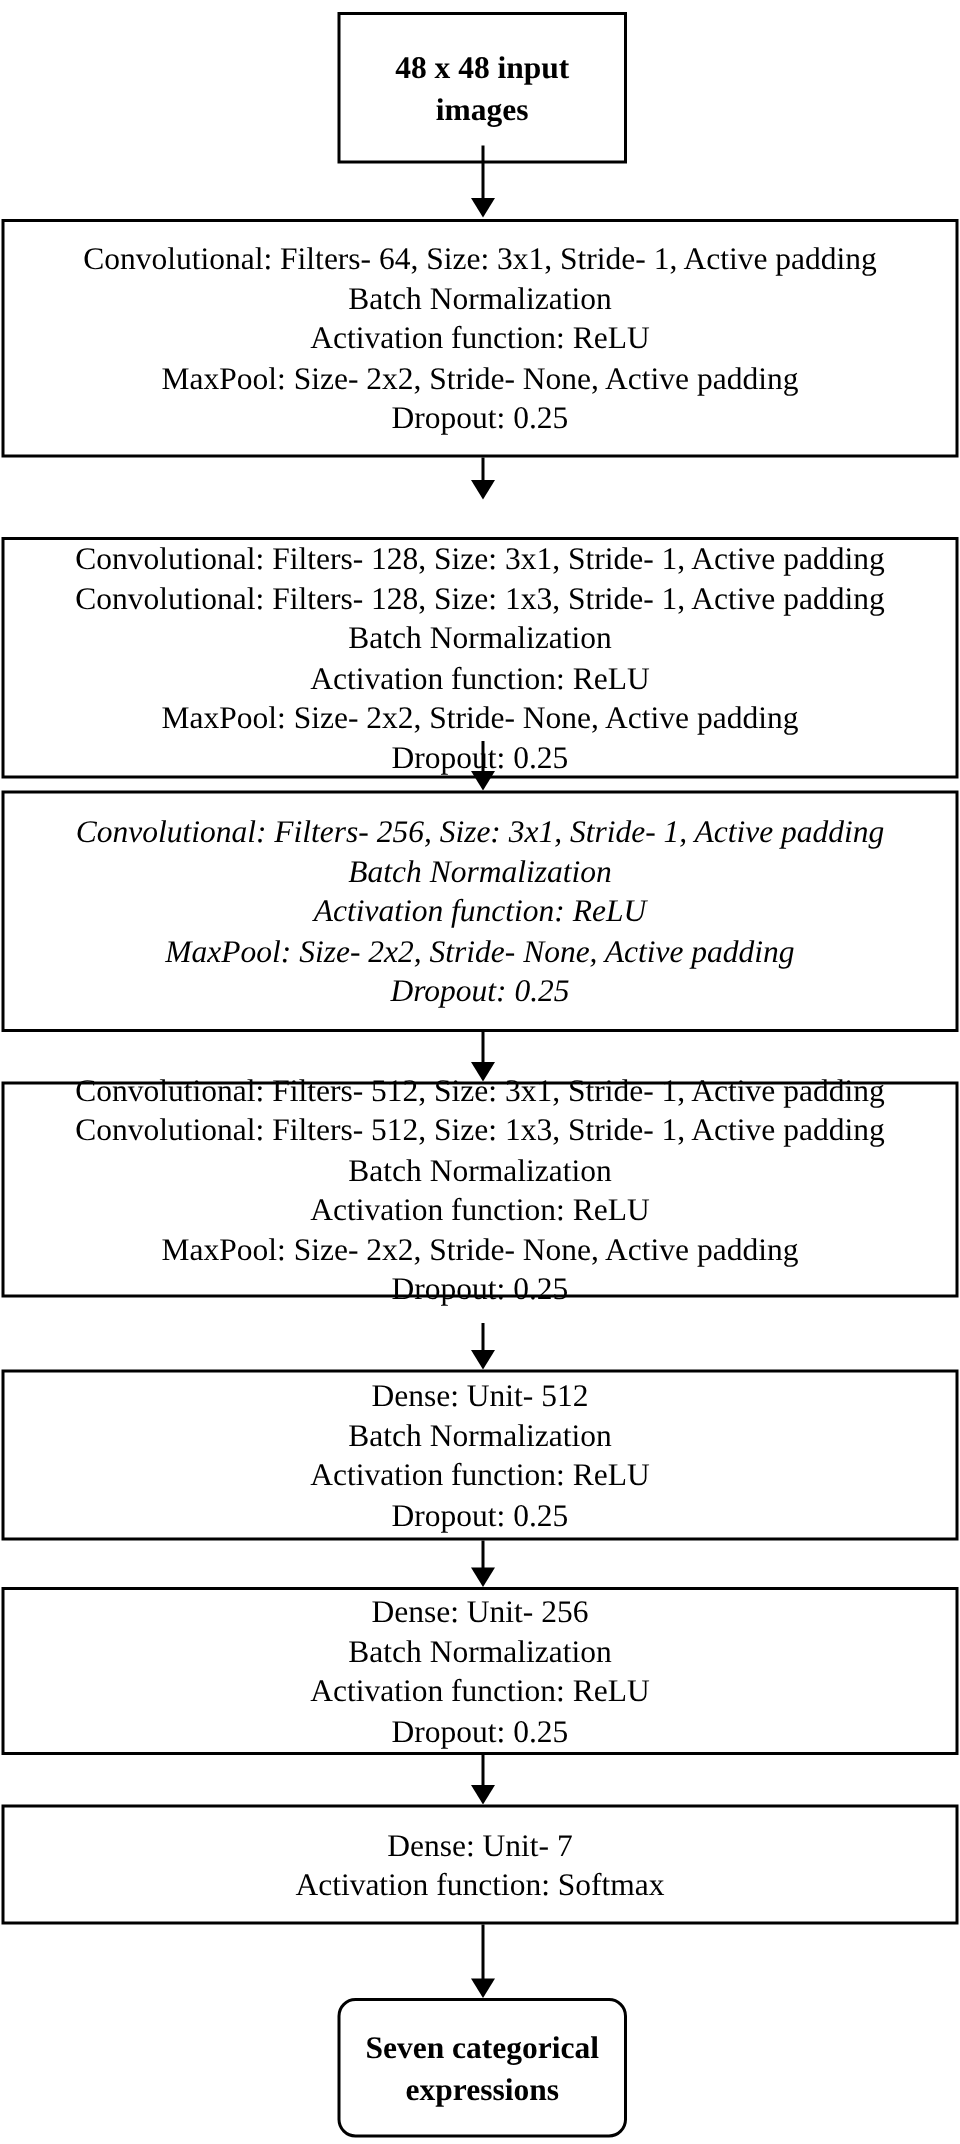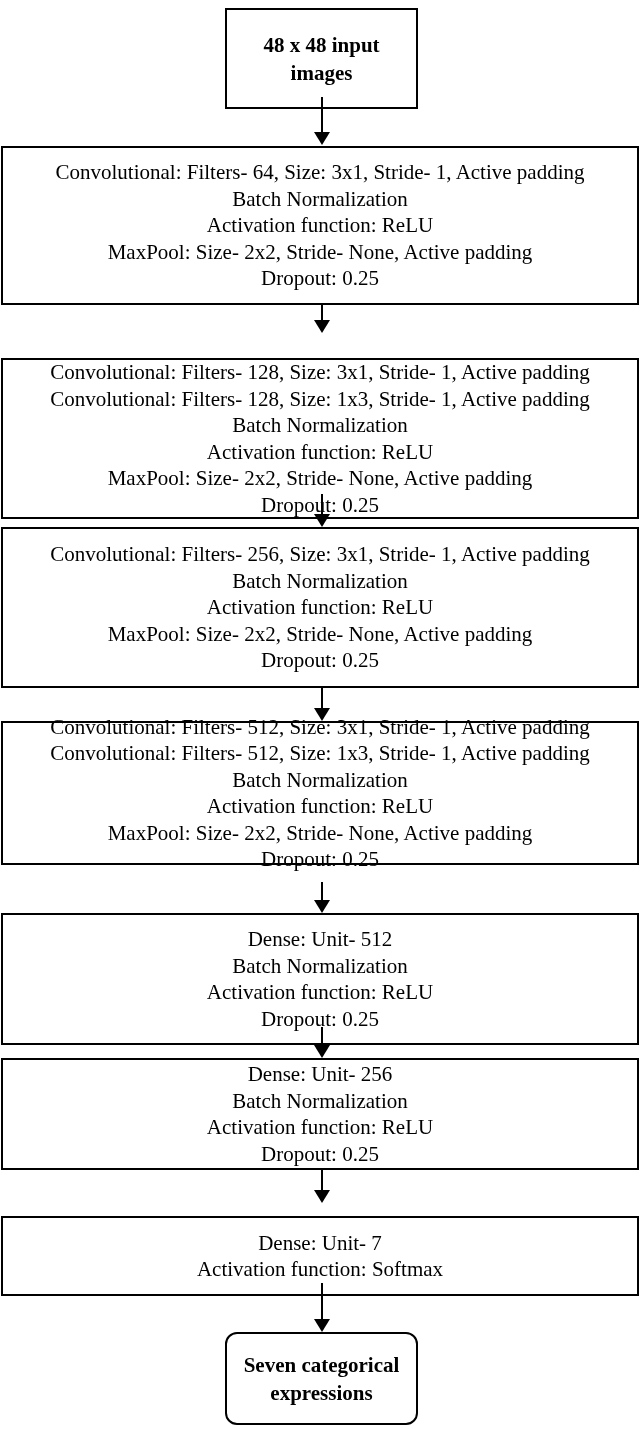--- a/index.html
+++ b/index.html
@@ -39,25 +39,25 @@
   .input-box  { top: 8px;    height: 101px; }
   .output-box { top: 1332px; height: 93px; border-radius: 12px; }
   .wide-box {
     left: 1px;
     width: 638px;
     font-size: 21px;
     line-height: 26.5px;
   }
   .wb0 { top: 146px;  height: 159px; }
   .wb1 { top: 333px;  height: 161px; margin-top: 25px; }
-  .wb2 { top: 527px;  height: 161px; }
+  .wb2 { top: 527px;  height: 161px; font-style: italic; }
   .wb3 { top: 721px;  height: 144px; }
-  .wb4 { top: 913px;  height: 132px; }
+  .wb4 { top: 913px;  height: 114px; }
   .wb5 { top: 1058px; height: 112px; text-align: right; }
-  .wb6 { top: 1203px; height: 80px; margin-top: 13px;  }
+  .wb6 { top: 1203px; height: 80px;  }
   .line { white-space: nowrap; }
   .arrow {
     position: absolute;
     left: 313px;
     width: 17px;
     display: flex;
     flex-direction: column;
     align-items: center;
   }
   .a0 { top: 97px;   height: 48px; }

